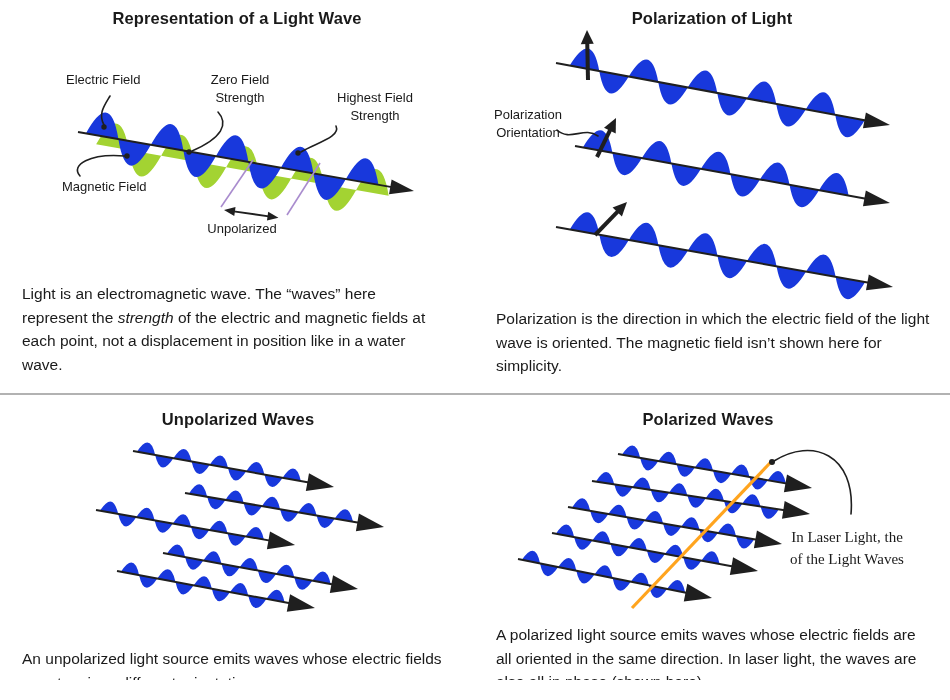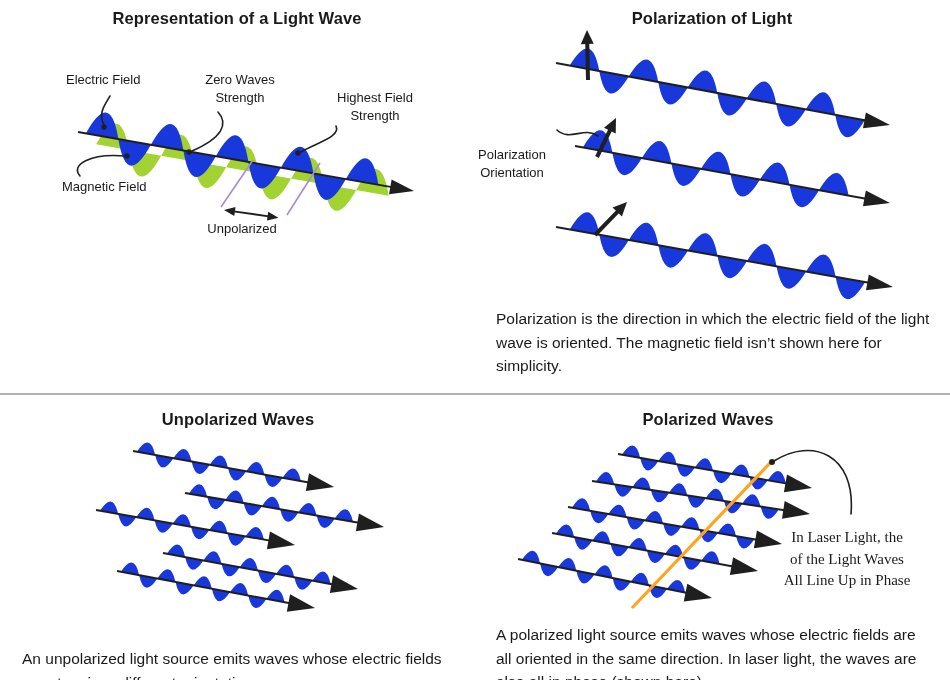--- a/index.html
+++ b/index.html
@@ -127,37 +127,39 @@
       <line x1="0" y1="394" x2="950" y2="394" stroke="#B2B2B2" stroke-width="2"></line>
     </svg>
 
   <div class="txt title" style="left:30px;top:9px;width:414px;">Representation of a Light Wave</div>
   <div class="txt title" style="left:562px;top:9px;width:300px;">Polarization of Light</div>
   <div class="txt title" style="left:88px;top:410px;width:300px;">Unpolarized Waves</div>
   <div class="txt title" style="left:558px;top:410px;width:300px;">Polarized Waves</div>
 
   <div class="txt label" style="left:66px;top:71px;">Electric Field</div>
   <div class="txt label center" style="left:185px;top:71px;width:110px;">
-    <div>Zero Waves</div>
+    <div>Zero Field</div>
     <div>Strength</div>
   </div>
   <div class="txt label center" style="left:318px;top:89px;width:114px;">
     <div>Highest Field</div>
     <div>Strength</div>
   </div>
   <div class="txt label" style="left:62px;top:178px;">Magnetic Field</div>
   <div class="txt label center" style="left:192px;top:220px;width:100px;">Unpolarized</div>
 
-  <div class="txt label center" style="left:452px;top:106px;width:120px;margin-top:40px;">
+  <div class="txt label center" style="left:468px;top:106px;width:120px;">
     <div>Polarization</div>
     <div>Orientation</div>
   </div>
 
   <div class="txt ann" style="left:768px;top:527px;width:158px;font-family:Liberation Serif, serif;">
     <div>In Laser Light, the</div>
     <div>of the Light Waves</div>
-    <div>All Line Up in Phase</div>
   </div>
 
+  <div class="txt para" style="left:22px;top:282px;width:418px;">
+    <span>Light is an electromagnetic wave. The “waves” here represent the </span><span class="italic">strength</span><span> of the electric and magnetic fields at each point, not a displacement in position like in a water wave.</span>
+  </div>
   <div class="txt para" style="left:496px;top:307px;width:440px;">Polarization is the direction in which the electric field of the light wave is oriented. The magnetic field isn’t shown here for simplicity.</div>
   <div class="txt para" style="left:22px;top:647px;width:420px;">An unpolarized light source emits waves whose electric fields are at various different orientations.</div>
   <div class="txt para" style="left:496px;top:623px;width:430px;">A polarized light source emits waves whose electric fields are all oriented in the same direction. In laser light, the waves are also all in phase (shown here).</div>
 </div>
 
 </body></html>

